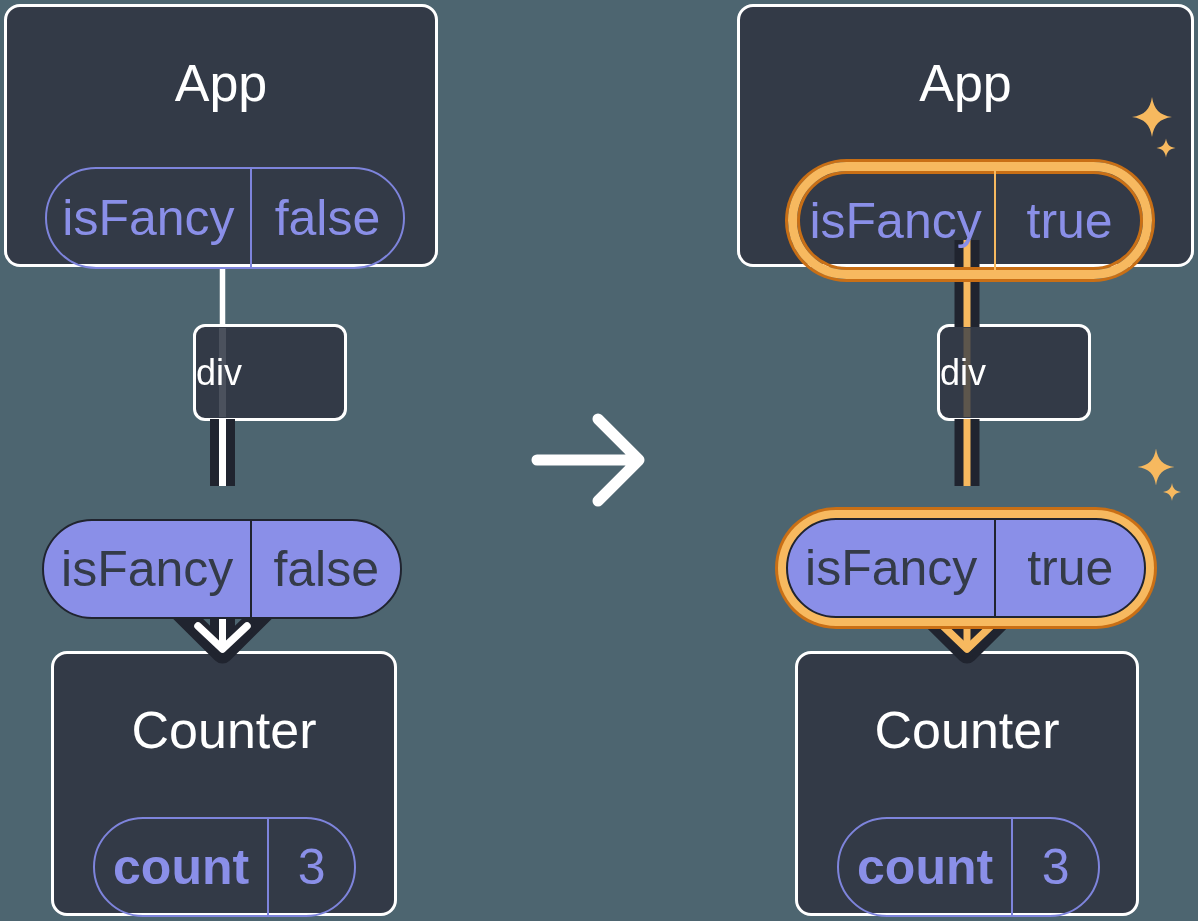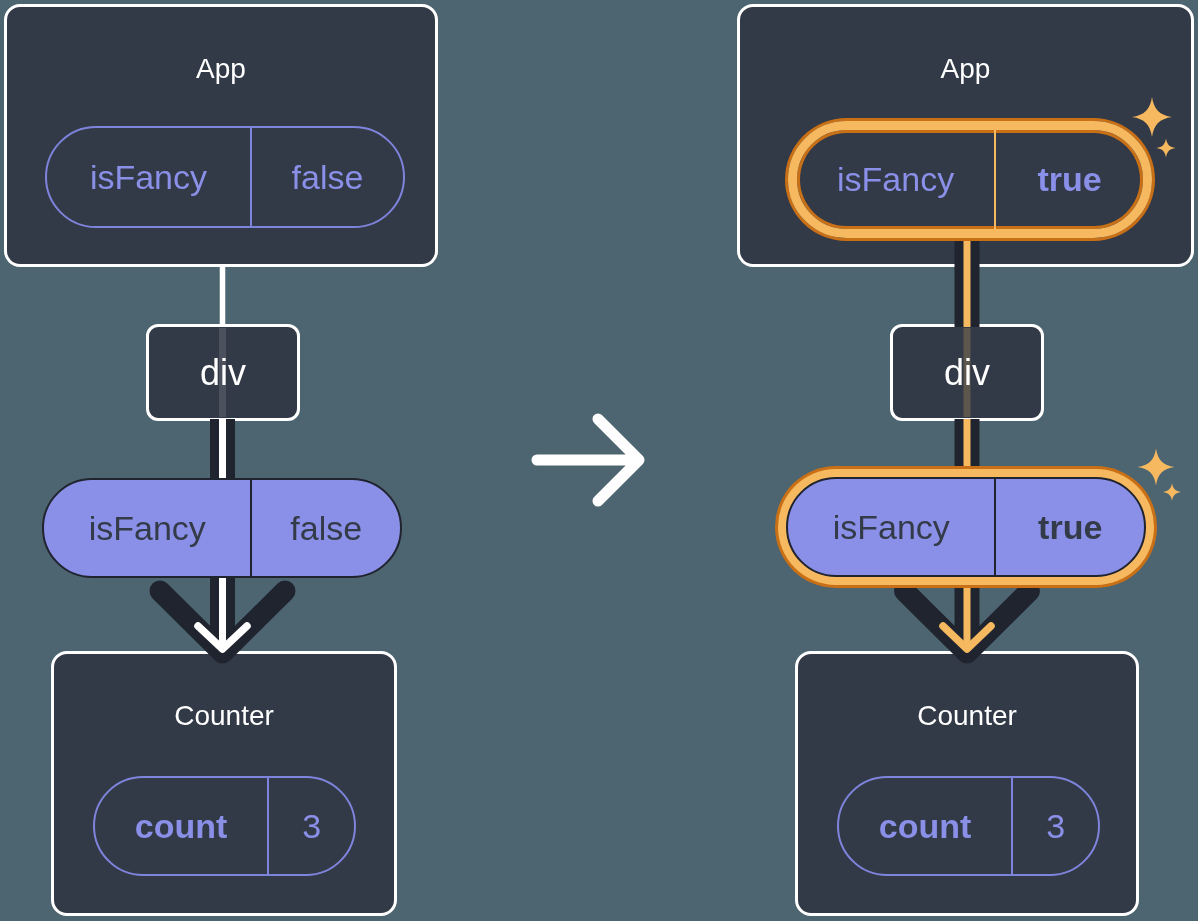--- a/index.html
+++ b/index.html
@@ -24,34 +24,35 @@
     position:absolute;box-sizing:border-box;
     background:var(--card-bg);
     border:3px solid var(--card-border);
     border-radius:16px;
   }
   .node{
     position:absolute;box-sizing:border-box;
     background:var(--card-bg);
     border:3px solid var(--card-border);
     border-radius:12px;
-    display:flex;align-items:center;justify-content:center;
+    display:flex;align-items:center;justify-content:flex-start;margin-left:47px;
   }
   .node-label{
     position:relative;z-index:3;
     color:var(--title-text);font-size:36px;
   }
   .card-title{
     position:absolute;left:0;right:0;top:46px;
-    text-align:center;color:var(--title-text);font-size:28px;
+    text-align:center;color:var(--title-text);font-size:52px;
   }
   .pill{
     position:absolute;box-sizing:border-box;z-index:3;
     display:flex;border-radius:999px;
-    font-size:34px;
+    font-size:50px;
+    margin-top:41px;
   }
   .pill .cell{
     display:flex;align-items:center;justify-content:center;
     height:100%;box-sizing:border-box;
   }
   .pill .key{width:57%;}
   .pill .val{width:43%;}
   .pill--counter .key{width:66.5%;font-weight:bold;}
   .pill--counter .val{width:33.5%;}
   .pill--solid .key2{width:58%;}
@@ -72,21 +73,21 @@
 
   .pill--solid{
     background:var(--purple-fill);
     border:2.5px solid var(--ink);
     color:var(--ink-text);
   }
   .pill--solid .val2{border-left:2.5px solid var(--ink);}
   .pill--glow{
     box-shadow:0 0 0 8px var(--orange-light), 0 0 0 11px var(--orange-dark);
   }
-  .bold{font-weight:700;}
+  .bold{font-weight:400;}
 
   svg.overlay{
     position:absolute;left:0;top:0;z-index:2;pointer-events:none;
   }
   .stroke-ink{stroke:var(--ink);fill:none;}
   .stroke-white{stroke:#FFFFFF;fill:none;}
   .stroke-orange{stroke:var(--orange-light);fill:none;}
   .sparkle{fill:var(--orange-light);}
   .stripe-white{fill:rgba(255,255,255,0.12);}
   .stripe-orange{fill:rgba(247,185,95,0.22);}

